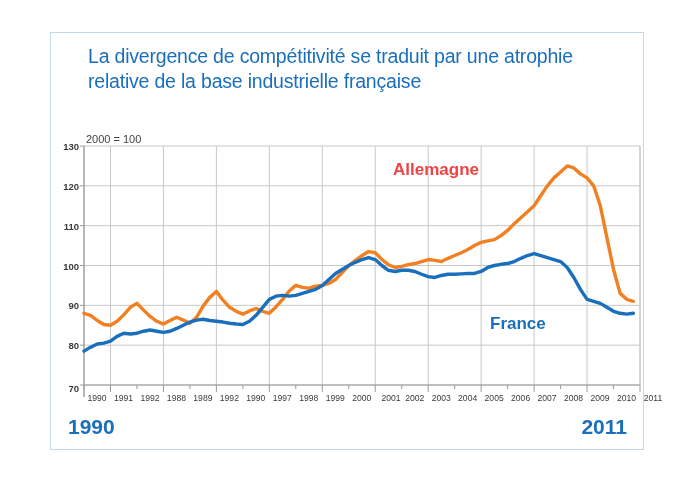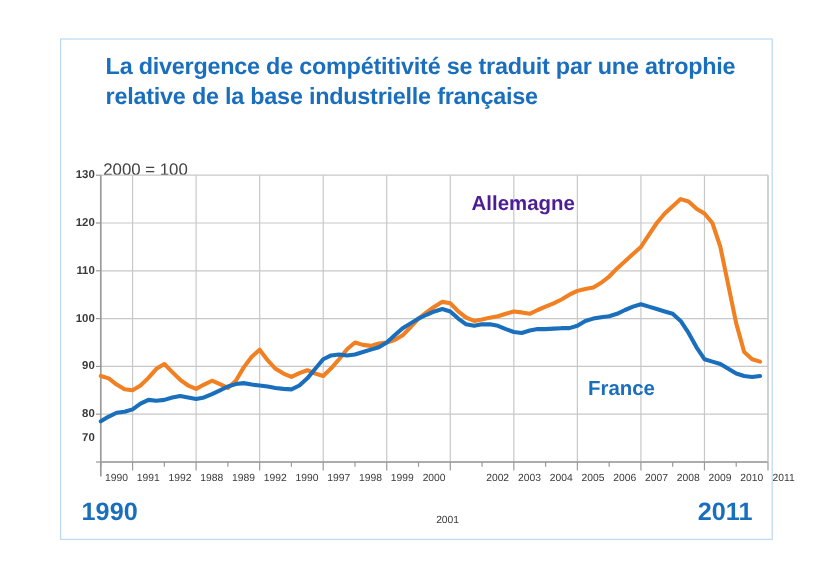--- a/index.html
+++ b/index.html
@@ -28,40 +28,40 @@
     border: 1px solid #bcd9ef;
     background: #ffffff;
     box-sizing: border-box;
   }
   .title {
     position: absolute;
     left: 88px;
     top: 44px;
     width: 545px;
     font-size: 19.5px;
-    font-weight: bold;
+    font-weight: normal;
     line-height: 1.28;
     color: #1a6fbd;
     letter-spacing: -0.2px;
   }
   .subtitle {
     position: absolute;
     left: 160px;
     top: 120px;
     width: 480px;
     font-size: 19px;
     color: #6e6e6e;
     line-height: 1.1;
     white-space: nowrap;
   }
   .base-note {
     position: absolute;
     left: 86px;
     top: 133px;
-    font-size: 14px;
+    font-size: 11px;
     color: #444444;
     white-space: nowrap;
   }
   .source-note {
     position: absolute;
     left: 86px;
     top: 163px;
     font-size: 13.5px;
     color: #333333;
     line-height: 1.28;
@@ -109,21 +109,21 @@
   }
   .series-label {
     position: absolute;
     font-size: 17px;
     font-weight: bold;
     white-space: nowrap;
   }
   .label-allemagne {
     left: 393px;
     top: 160px;
-    color: #4c1d95;
+    color: #ef4444;
   }
   .label-france {
     left: 490px;
     top: 314px;
     color: #1a6fbd;
   }
   .year-big {
     position: absolute;
     font-size: 21px;
     font-weight: bold;
@@ -203,41 +203,41 @@
         <line x1="560.5714285714286" y1="385" x2="560.5714285714286" y2="389" stroke="#9a9a9a" stroke-width="1"></line>
         <line x1="587.047619047619" y1="385" x2="587.047619047619" y2="392" stroke="#9a9a9a" stroke-width="1"></line>
         <line x1="613.5238095238095" y1="385" x2="613.5238095238095" y2="389" stroke="#9a9a9a" stroke-width="1"></line>
         <line x1="640" y1="385" x2="640" y2="392" stroke="#9a9a9a" stroke-width="1"></line>
         <polyline points="84.00,313.30 90.62,315.29 97.24,320.47 103.86,324.45 110.48,325.25 117.10,321.27 123.71,314.89 130.33,307.32 136.95,303.34 143.57,310.11 150.19,316.49 156.81,321.27 163.43,324.06 170.05,320.47 176.67,317.28 183.29,320.07 189.90,323.26 196.52,317.28 203.14,306.13 209.76,297.37 216.38,291.39 223.00,300.16 229.62,307.32 236.24,311.31 242.86,314.10 249.48,310.91 256.10,308.52 262.71,311.31 269.33,313.30 275.95,306.93 282.57,299.36 289.19,290.99 295.81,285.42 302.43,287.41 309.05,288.21 315.67,286.21 322.29,285.42 328.90,283.43 335.52,279.44 342.14,272.67 348.76,265.50 355.38,260.32 362.00,255.54 368.62,251.56 375.24,252.75 381.86,259.52 388.48,264.70 395.10,267.49 401.71,266.30 408.33,264.70 414.95,263.51 421.57,261.52 428.19,259.52 434.81,260.32 441.43,261.52 448.05,258.33 454.67,255.54 461.29,252.75 467.90,249.57 474.52,245.58 481.14,242.40 487.76,240.80 494.38,239.61 501.00,235.63 507.62,230.45 514.24,223.67 520.86,217.70 527.48,211.72 534.10,205.75 540.71,195.79 547.33,185.83 553.95,177.87 560.57,171.89 567.19,165.92 573.81,167.91 580.43,173.88 587.05,177.87 593.67,185.83 600.29,205.75 606.90,237.62 613.52,269.48 620.14,293.38 626.76,299.36 633.38,301.35" fill="none" stroke="#f08021" stroke-width="3.4" stroke-linejoin="round" stroke-linecap="round"></polyline>
         <polyline points="84.00,351.14 90.62,347.16 97.24,343.97 103.86,343.18 110.48,341.18 117.10,336.40 123.71,333.22 130.33,334.01 136.95,333.22 143.57,331.23 150.19,330.03 156.81,331.23 163.43,332.42 170.05,331.23 176.67,328.44 183.29,325.25 189.90,322.06 196.52,320.07 203.14,319.27 209.76,320.47 216.38,321.27 223.00,322.06 229.62,323.26 236.24,324.06 242.86,324.45 249.48,321.27 256.10,315.29 262.71,307.32 269.33,299.36 275.95,296.17 282.57,295.38 289.19,296.17 295.81,295.38 302.43,293.38 309.05,291.39 315.67,289.40 322.29,285.42 328.90,279.44 335.52,273.47 342.14,269.48 348.76,265.50 355.38,262.31 362.00,259.52 368.62,257.53 375.24,259.52 381.86,265.50 388.48,270.28 395.10,271.48 401.71,270.28 408.33,270.28 414.95,271.48 421.57,274.26 428.19,276.65 434.81,277.45 441.43,275.46 448.05,274.26 454.67,274.26 461.29,273.87 467.90,273.47 474.52,273.47 481.14,271.48 487.76,267.49 494.38,265.50 501.00,264.31 507.62,263.51 514.24,261.52 520.86,258.33 527.48,255.54 534.10,253.55 540.71,255.54 547.33,257.53 553.95,259.52 560.57,261.52 567.19,267.49 573.81,277.45 580.43,289.40 587.05,299.36 593.67,301.35 600.29,303.34 606.90,307.32 613.52,311.31 620.14,313.30 626.76,314.10 633.38,313.30" fill="none" stroke="#1a6fbd" stroke-width="3.4" stroke-linejoin="round" stroke-linecap="round"></polyline>
       </svg>
   </div>
 
   <div class="ylabels" id="ylabels" style="left: 53px; top: 0px; height: 483px; width: 26px;">
-      <div class="ylabel" style="top: 365px;">70</div>
+      <div class="ylabel" style="top: 388px;">70</div>
       <div class="ylabel" style="top: 345.167px;">80</div>
       <div class="ylabel" style="top: 305.333px;">90</div>
       <div class="ylabel" style="top: 265.5px;">100</div>
       <div class="ylabel" style="top: 225.667px; margin-left: 16px;">110</div>
       <div class="ylabel" style="top: 185.833px;">120</div>
       <div class="ylabel" style="top: 146px;">130</div>
     </div>
   <div class="xlabels" id="xlabels">
       <div class="xlabel" style="left: 97px;">1990</div>
       <div class="xlabel" style="left: 123.476px;">1991</div>
       <div class="xlabel" style="left: 149.952px;">1992</div>
       <div class="xlabel" style="left: 176.429px;">1988</div>
       <div class="xlabel" style="left: 202.905px;">1989</div>
       <div class="xlabel" style="left: 229.381px;">1992</div>
       <div class="xlabel" style="left: 255.857px;">1990</div>
       <div class="xlabel" style="left: 282.333px;">1997</div>
       <div class="xlabel" style="left: 308.81px;">1998</div>
       <div class="xlabel" style="left: 335.286px;">1999</div>
       <div class="xlabel" style="left: 361.762px;">2000</div>
-      <div class="xlabel" style="left: 373px; margin-top: 35px;">2001</div>
+      <div class="xlabel" style="left: 391px;">2001</div>
       <div class="xlabel" style="left: 414.714px;">2002</div>
       <div class="xlabel" style="left: 441.19px;">2003</div>
       <div class="xlabel" style="left: 467.667px;">2004</div>
       <div class="xlabel" style="left: 494.143px;">2005</div>
       <div class="xlabel" style="left: 520.619px;">2006</div>
       <div class="xlabel" style="left: 547.095px;">2007</div>
       <div class="xlabel" style="left: 573.571px;">2008</div>
       <div class="xlabel" style="left: 600.048px;">2009</div>
       <div class="xlabel" style="left: 626.524px;">2010</div>
       <div class="xlabel" style="left: 653px;">2011</div>

